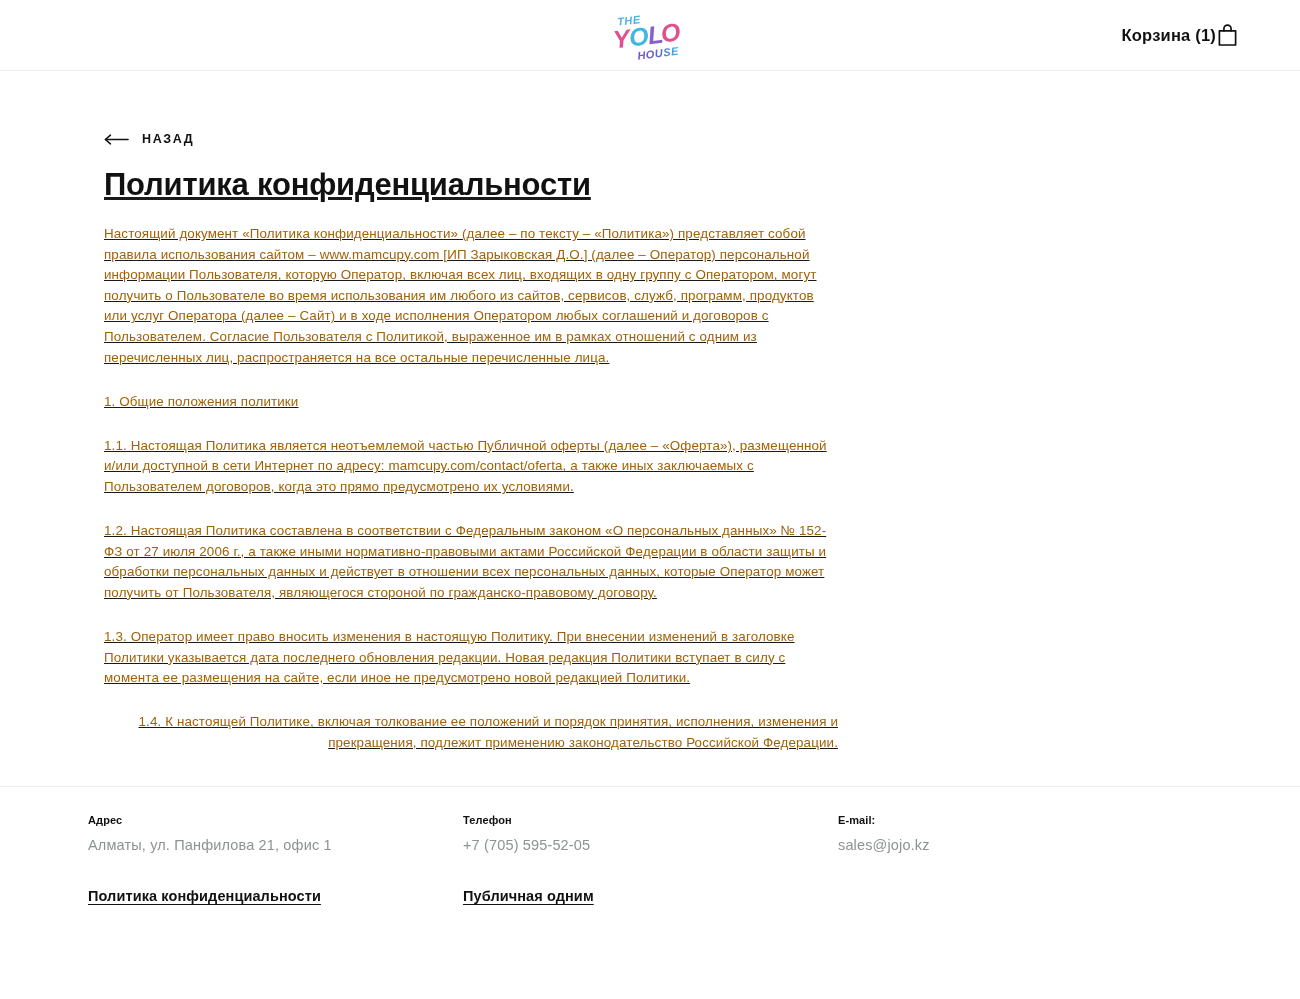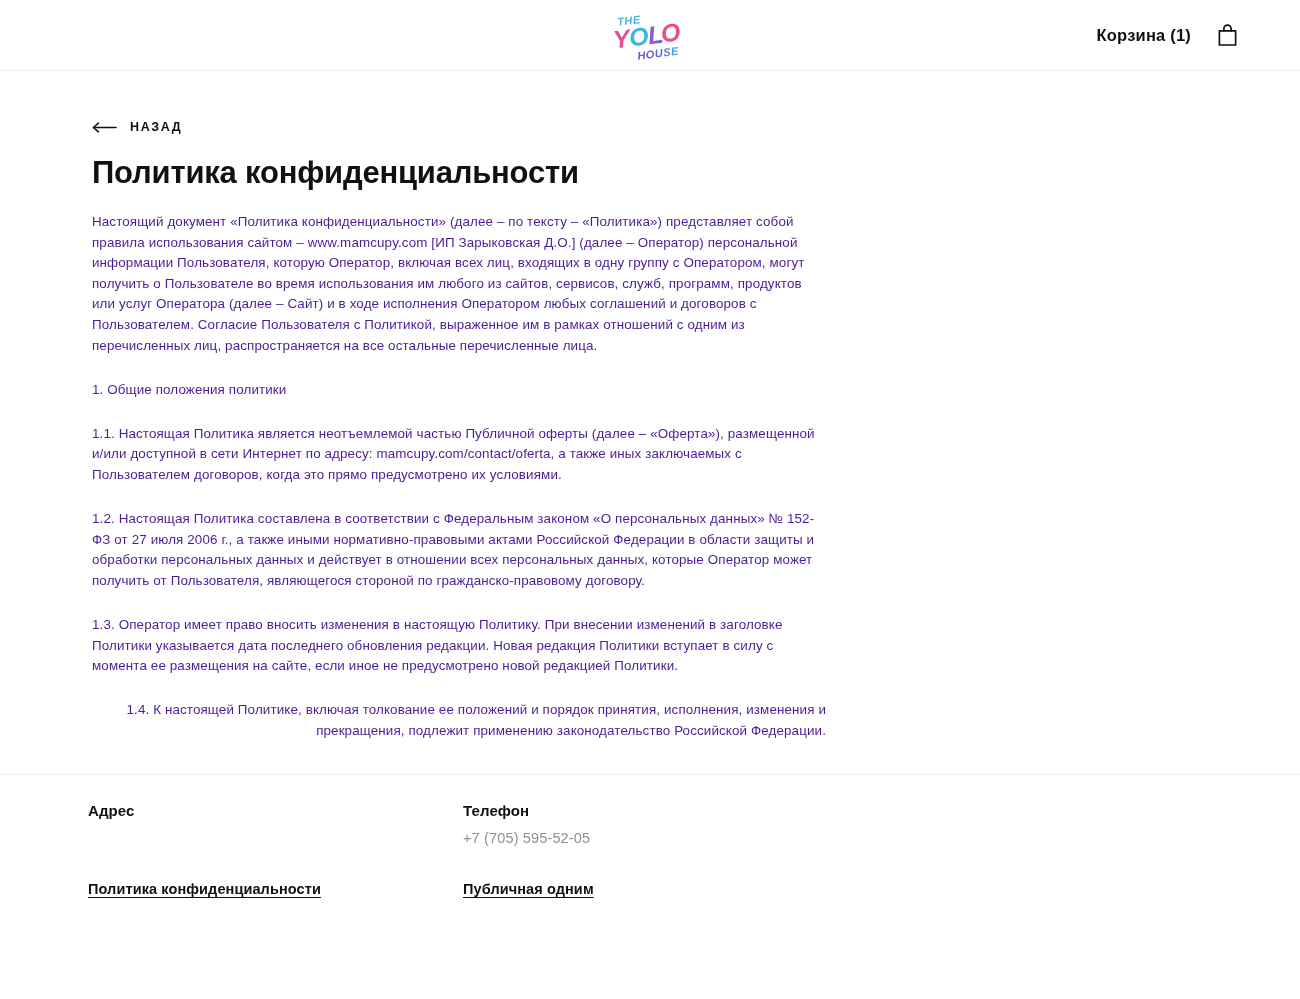--- a/index.html
+++ b/index.html
@@ -36,42 +36,43 @@
   }
   .logo svg { display: block; }
 
   .cart-link {
     position: absolute;
     right: 62px;
     top: 50%;
     transform: translateY(-50%);
     display: flex;
     align-items: center;
-    gap: 26px;
+    gap: 1px;
     text-decoration: none;
     color: #111111;
     cursor: pointer;
   }
   .cart-label {
     font-size: 16.5px;
     font-weight: 700;
     letter-spacing: 0.2px;
     white-space: nowrap;
     color: #111111;
   }
   .cart-icon { width: 21px; height: 23px; display: block; }
 
   
   .page-wrap {
     padding: 0 62px;
   }
   .content {
     max-width: 760px;
-    margin: 4px;
+    margin: 16px;
     padding-left: 26px;
+    text-decoration: underline;
   }
 
   .back-link {
     display: inline-flex;
     align-items: center;
     gap: 13px;
     margin-top: 45px;
     text-decoration: none;
     color: #111111;
     cursor: pointer;
@@ -91,21 +92,21 @@
     font-weight: 700;
     letter-spacing: -0.2px;
     color: #111111;
   }
 
   .doc-body { margin-top: 21px; }
 
   .doc-body p {
     font-size: 13.4px;
     line-height: 20.6px;
-    color: #4c1d95;
+    color: #a16207;
     letter-spacing: 0.12px;
     margin: 0 0 23.5px 0;
     text-align: left;
   }
   .doc-body p:last-child { margin-bottom: 0; text-align: right; }
 
   
   .site-footer {
     margin-top: 33px;
     border-top: 1px solid #ececec;
@@ -119,21 +120,21 @@
     display: flex;
   }
   .footer-col {
     flex: none;
   }
   .footer-col.col-address { width: 375px; }
   .footer-col.col-phone   { width: 375px; }
   .footer-col.col-email   { width: 300px; }
 
   .footer-heading {
-    font-size: 15px;
+    font-size: 11px;
     font-weight: 700;
     color: #111111;
     letter-spacing: 0.1px;
     margin-bottom: 9px;
   }
   .footer-value {
     font-size: 14.5px;
     color: #8d9293;
     letter-spacing: 0.15px;
     line-height: 1.4;
@@ -227,27 +228,32 @@
   </div>
 </main>
 
 <footer class="site-footer">
   <div class="footer-inner">
 
     <div class="footer-cols">
 
       <div class="footer-col col-address">
         <div class="footer-heading">Адрес</div>
+        <div class="footer-value">Алматы, ул. Панфилова 21, офис 1</div>
       </div>
 
       <div class="footer-col col-phone">
         <div class="footer-heading">Телефон</div>
         <div class="footer-value">+7 (705) 595-52-05</div>
       </div>
 
+      <div class="footer-col col-email">
+        <div class="footer-heading">E-mail:</div>
+        <div class="footer-value">sales@jojo.kz</div>
+      </div>
 
     </div>
 
     <div class="footer-links">
       <div class="footer-link-cell cell-1">
         <a class="footer-link" href="#">Политика конфиденциальности</a>
       </div>
       <div class="footer-link-cell cell-2">
         <a class="footer-link" href="#">Публичная одним</a>
       </div>

